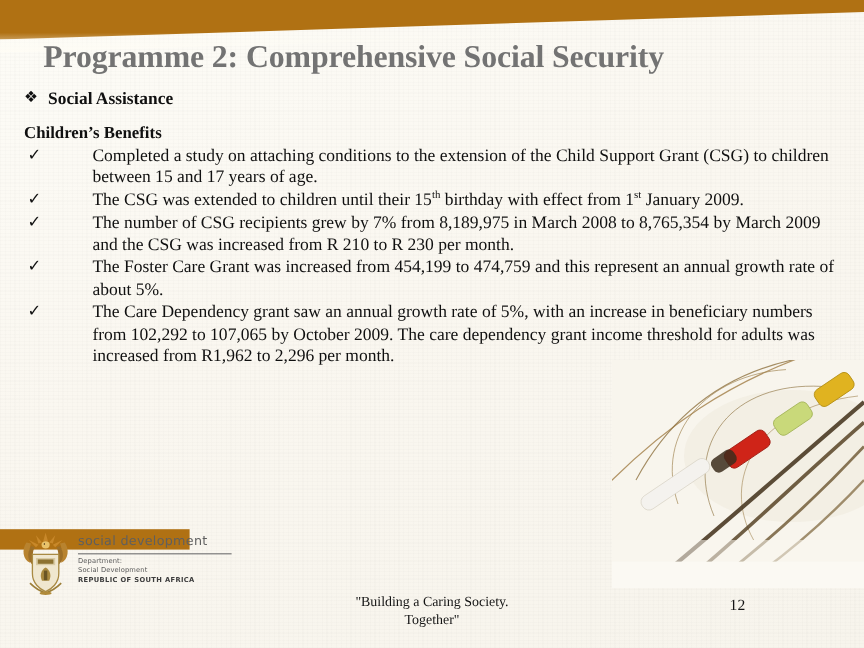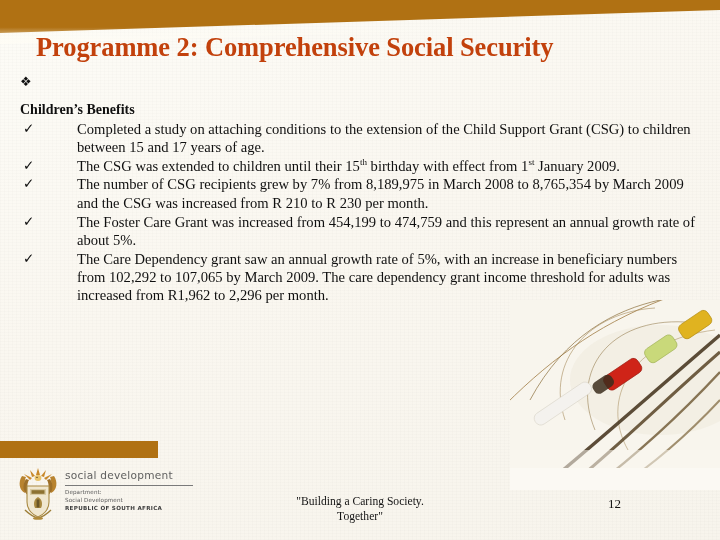--- a/index.html
+++ b/index.html
@@ -73,21 +73,21 @@
   }
 
   
   .title {
     position: absolute;
     left: 36px;
     top: 32px;
     width: 660px;
     font-size: 26.5px;
     font-weight: bold;
-    color: #c2410c;
+    color: #737373;
     letter-spacing: -0.1px;
     white-space: nowrap;
   }
 
   
   .body-area {
     position: absolute;
     left: 20px;
     top: 74px;
     width: 684px;
@@ -148,21 +148,21 @@
   sup {
     font-size: 0.62em;
     vertical-align: super;
     line-height: 0;
   }
 
   
   .logo {
     position: absolute;
     left: 16px;
-    top: 466px;
+    top: 442px;
     width: 200px;
     height: 58px;
     display: flex;
     align-items: flex-start;
   }
   .logo .crest { width: 44px; height: 54px; flex: 0 0 44px; }
   .logo .logo-text { padding-left: 5px; padding-top: 4px; }
   .logo .dept-name {
     font-family: "DejaVu Sans", sans-serif;
     font-size: 10.6px;
@@ -272,20 +272,21 @@
   </div>
 
   <div class="bottom-bar"></div>
 
   <div class="title">Programme 2: Comprehensive Social Security</div>
 
   <div class="body-area">
 
     <div class="lvl1">
       <span class="bullet">❖</span>
+      <span>Social Assistance</span>
     </div>
 
     <div class="subhead">Children’s Benefits</div>
 
     <ul class="checks" id="check-list">
         <li>
           <span class="check">✓</span>
           <span class="text">Completed a study on attaching conditions to the extension of the Child Support Grant (CSG) to children between 15 and 17 years of age.</span>
         </li>
         <li>
@@ -295,21 +296,21 @@
         <li>
           <span class="check">✓</span>
           <span class="text">The  number of CSG recipients grew by 7% from 8,189,975 in March 2008 to 8,765,354 by March 2009 and the CSG was increased from R 210 to R 230 per month.</span>
         </li>
         <li>
           <span class="check">✓</span>
           <span class="text">The Foster Care Grant  was increased from 454,199 to 474,759 and this represent an annual growth rate of about 5%.</span>
         </li>
         <li>
           <span class="check">✓</span>
-          <span class="text">The Care Dependency grant saw an annual growth rate of 5%, with an increase in beneficiary numbers from 102,292 to 107,065 by March 2009. The care dependency grant income threshold for adults was increased from R1,962 to 2,296 per month.</span>
+          <span class="text">The Care Dependency grant saw an annual growth rate of 5%, with an increase in beneficiary numbers from 102,292 to 107,065 by October 2009. The care dependency grant income threshold for adults was increased from R1,962 to 2,296 per month.</span>
         </li>
       </ul>
   </div>
 
   <div class="logo">
     <svg class="crest" viewBox="0 0 44 54" xmlns="http://www.w3.org/2000/svg">
 
       <g fill="#c8882a">
         <path d="M22 2 L24 9 L20 9 Z"></path>
         <path d="M14 4 L19 10 L16 11 Z"></path>

